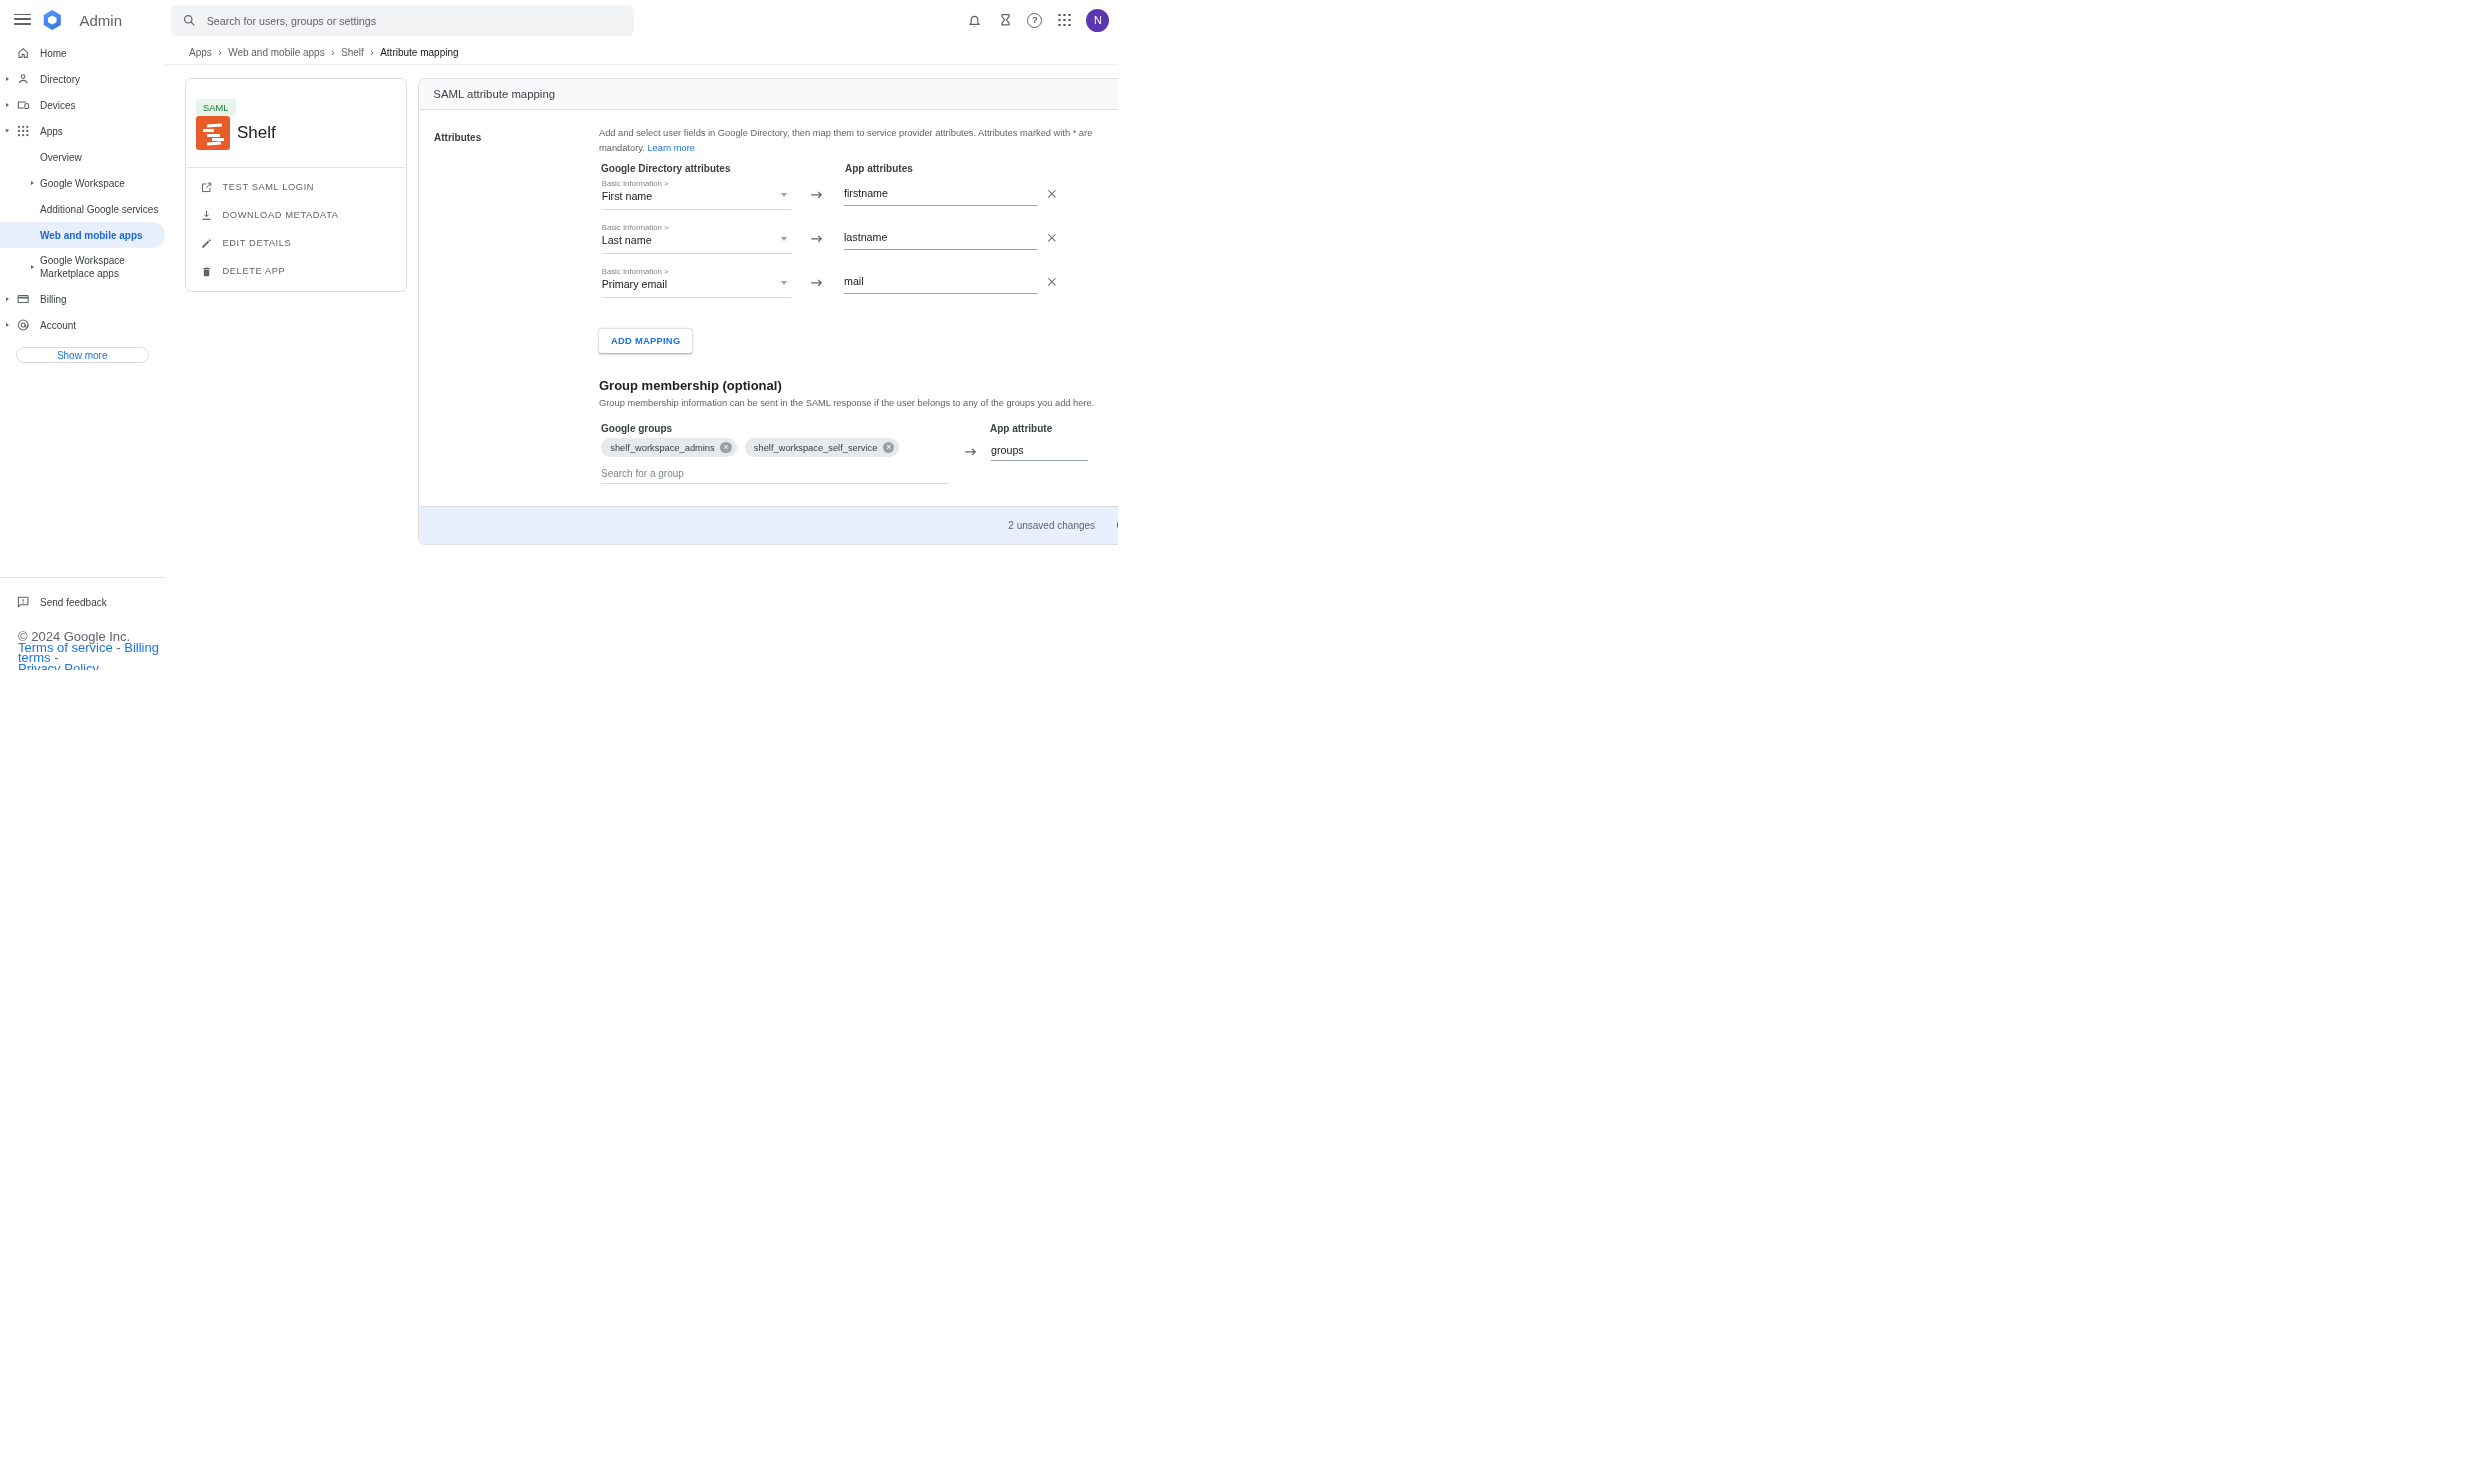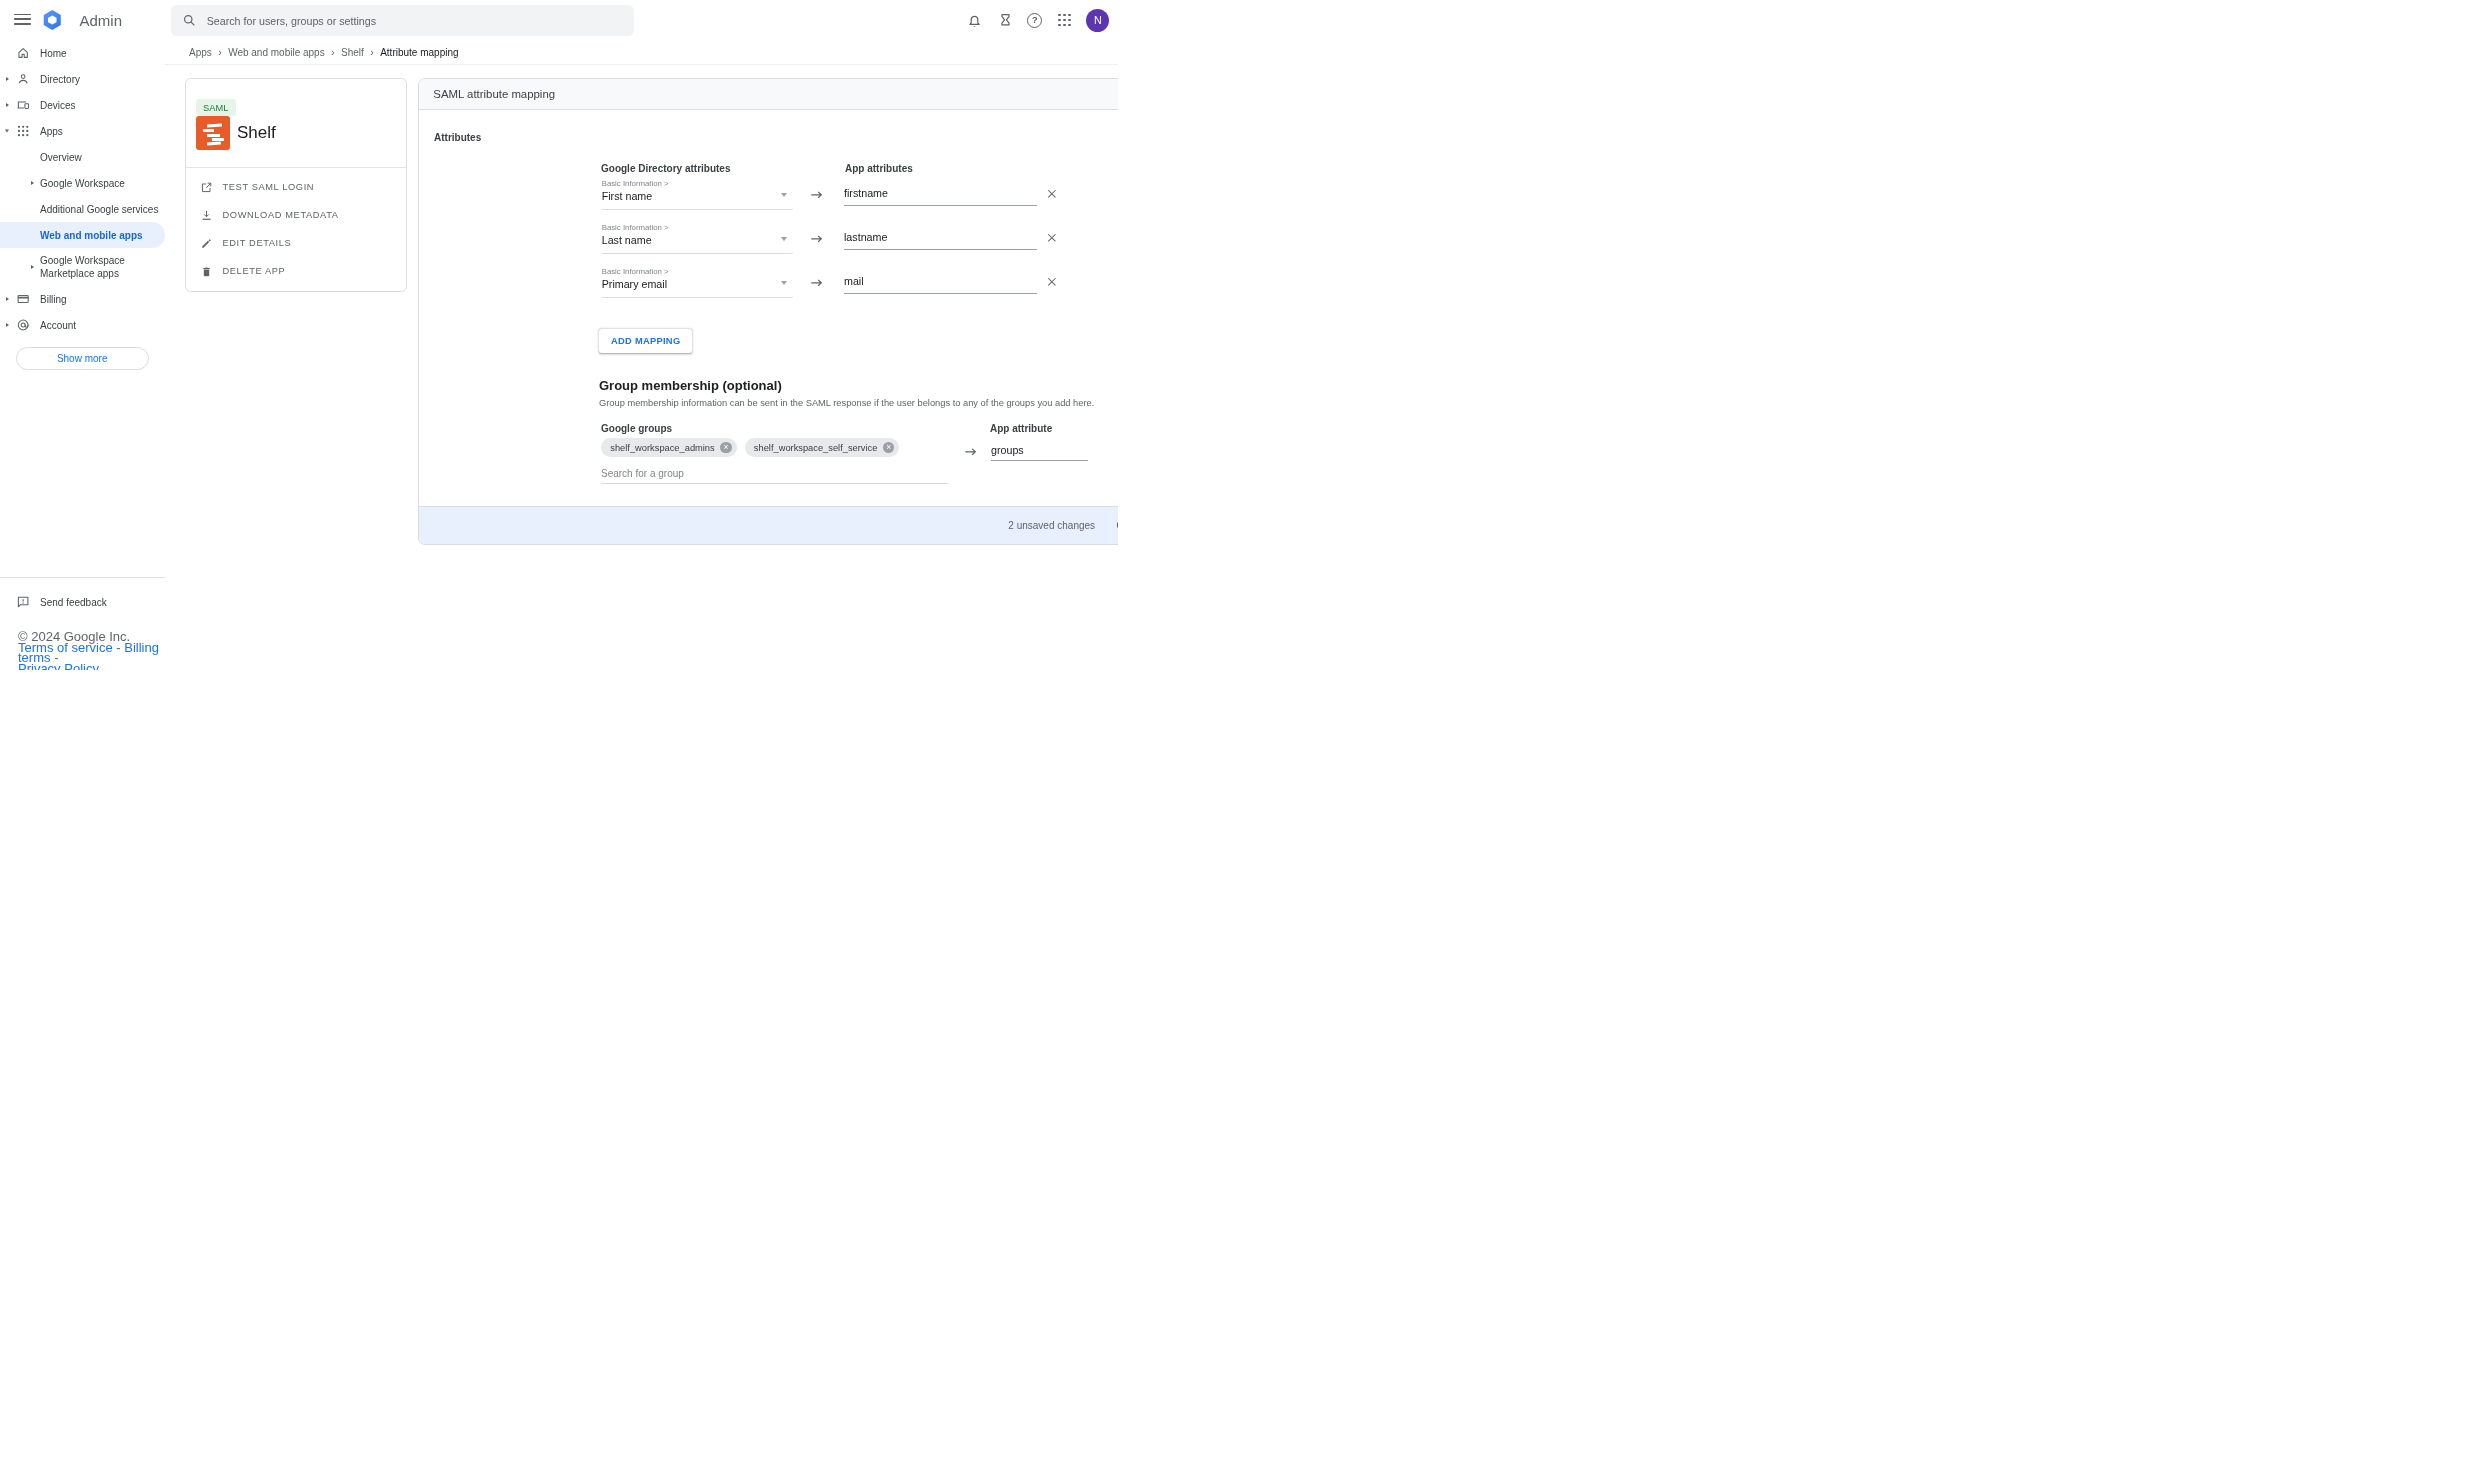--- a/index.html
+++ b/index.html
@@ -43,21 +43,21 @@
   .sidebar { position:absolute; left:0; top:40px; width:165px; bottom:0; font-size:10px; color:#3c4043; }
   .side-item { position:relative; height:26px; display:flex; align-items:center; padding-left:40px; cursor:pointer; }
   .side-item .si-icon { position:absolute; left:15.7px; top:50%; transform:translateY(-50%); }
   .caret-r { position:absolute; left:6.4px; top:50%; transform:translateY(-50%);
     width:0; height:0; border-left:3.6px solid #5f6368; border-top:2.9px solid transparent; border-bottom:2.9px solid transparent; }
   .caret-d { position:absolute; left:5px; top:50%; transform:translateY(-50%);
     width:0; height:0; border-top:3.6px solid #5f6368; border-left:2.9px solid transparent; border-right:2.9px solid transparent; }
   .caret-sub { left:31px; }
   .side-item.two-line { height:38px; line-height:13px; }
   .side-item.selected { background:#e8f0fe; border-radius:0 13px 13px 0; color:#1967d2; font-weight:bold; width:165px; }
-  .show-more { margin:9.3px 0 0 15.7px; width:133px; height:23px; background:#fff; border:0.7px solid #dadce0;
+  .show-more { margin:9.3px 0 0 15.7px; width:133px; height:16px; background:#fff; border:0.7px solid #dadce0;
     border-radius:11.4px; color:#1a73e8; font-size:10px; font-family:inherit; cursor:pointer; }
   .side-divider { position:absolute; top:537px; left:0; width:165px; border-top:0.7px solid #e0e0e0; }
   .send-feedback { position:absolute; top:549px; left:0; right:0; height:26px; }
   .side-footer { position:absolute; top:592px; left:18px; font-size:13px; line-height:10.7px; color:#5f6368; }
   .side-footer a { color:#1a73e8; text-decoration:none; cursor:pointer; }
 
   
   .content { position:absolute; left:165px; top:40px; right:0; bottom:0; }
   .crumbs { position:absolute; left:24px; top:6.4px; display:flex; align-items:center; gap:6.4px;
     font-size:10px; color:#5f6368; }
@@ -335,20 +335,24 @@
 
   <div class="panel">
     <div class="panel-hdr">
       <span class="panel-title">SAML attribute mapping</span>
       <svg class="collapse" width="15.7" height="15.7" viewBox="0 0 24 24">
         <path d="M7 14.5l5-5 5 5" fill="none" stroke="#5f6368" stroke-width="2.2" stroke-linecap="round" stroke-linejoin="round"></path>
       </svg>
     </div>
 
     <div class="attr-label">Attributes</div>
+    <div class="desc">
+      <span>Add and select user fields in Google Directory, then map them to service provider attributes. Attributes marked with * are mandatory.</span>
+      <a class="link">Learn more</a>
+    </div>
 
     <div class="col-hdr col-left">Google Directory attributes</div>
     <div class="col-hdr col-right">App attributes</div>
 
     <div class="map-row row1">
       <div class="sel">
         <div class="sel-cat">Basic Information &gt;</div>
         <div class="sel-val">First name</div>
         <div class="sel-tri"></div>
       </div>

